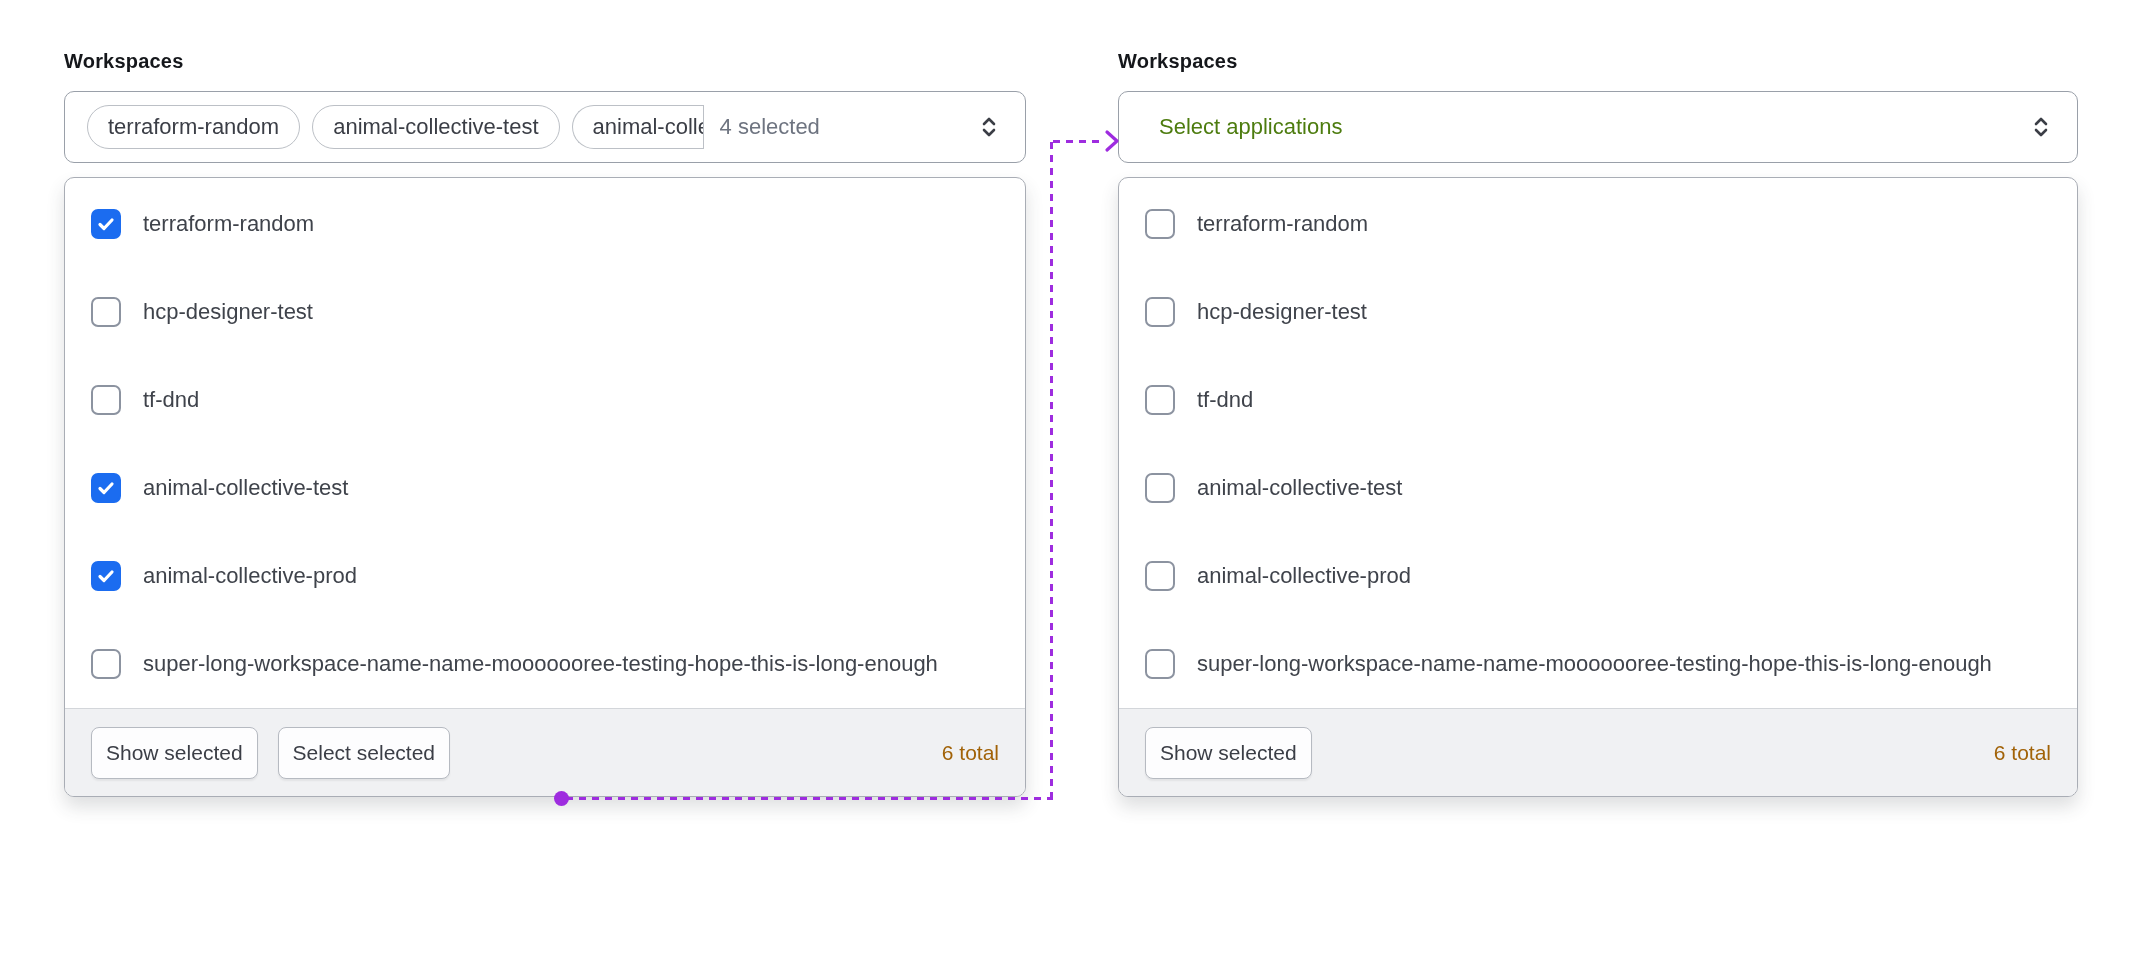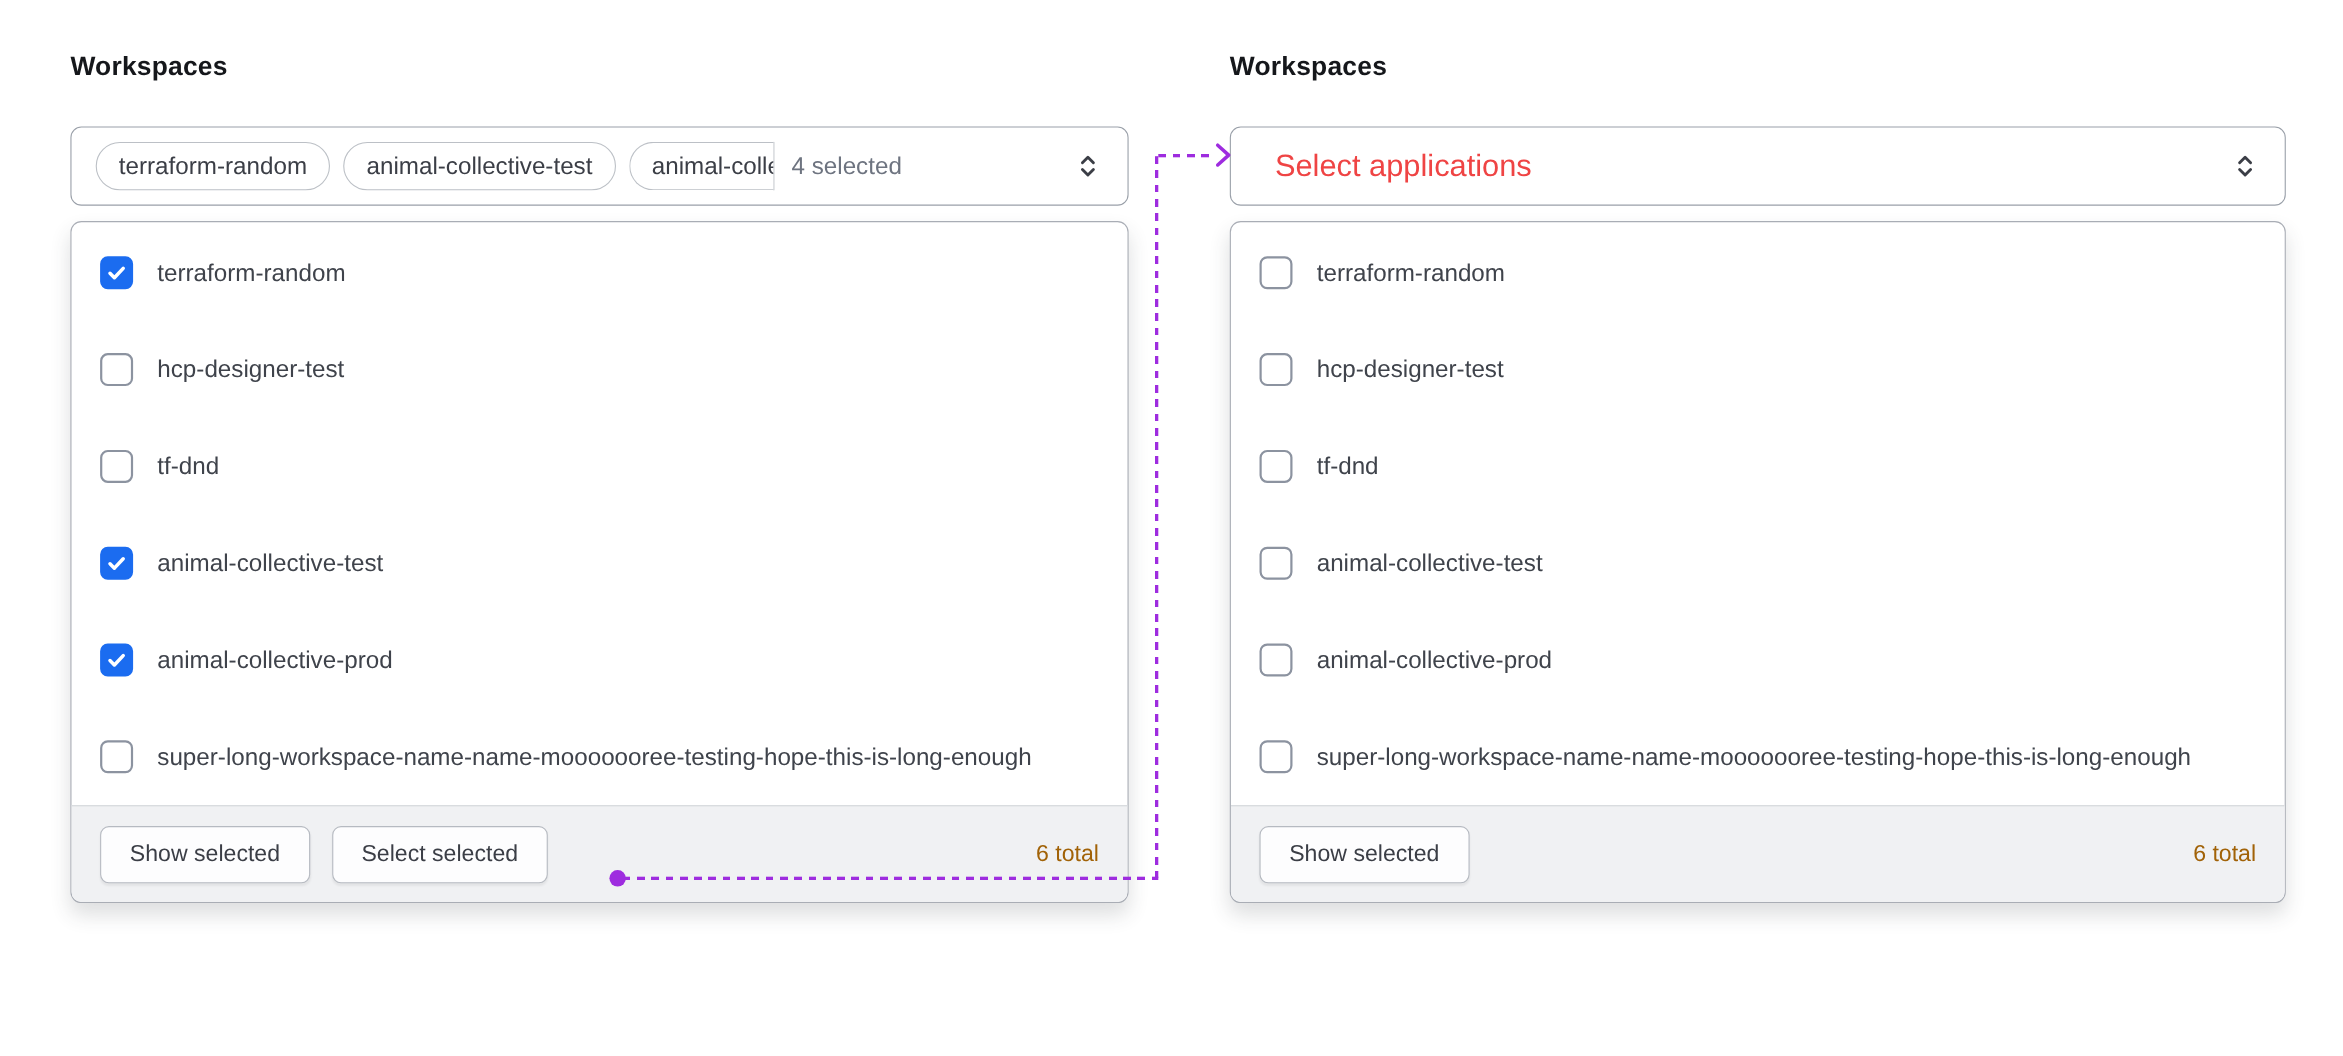--- a/index.html
+++ b/index.html
@@ -8,43 +8,43 @@
     width:2130px; height:960px; position:relative; overflow:hidden;
     background:#ffffff;
     font-family:"Liberation Sans", sans-serif;
     color:#3f434b;
   }
   .widget { position:absolute; top:47px; width:962px; }
   .widget.left  { left:64px; }
   .widget.right { left:1118px; width:960px; }
 
   .field-label {
-    font-size:24px; font-weight:700; color:#15171b;
-    line-height:28px; margin-bottom:40px; letter-spacing:.2px;
+    font-size:20px; font-weight:700; color:#15171b;
+    line-height:28px; margin-bottom:16px; letter-spacing:.2px;
   }
 
   
   .select-control {
     height:72px; background:#fff;
     border:1.5px solid #9aa0a9; border-radius:10px;
     display:flex; align-items:center;
     padding:0 22px; gap:12px; cursor:pointer;
   }
   .tag-pill {
     height:44px; display:flex; align-items:center; white-space:nowrap;
     border:1.5px solid #bcc0c6; border-radius:22px;
     padding:0 20px; font-size:22px; color:#3b3e46; background:#fff;
   }
   .tag-clip {
     width:132px; height:44px; overflow:hidden; flex-shrink:0;
     border-right:1.5px solid #bcc0c6;
   }
   .tag-clip .tag-pill { border-radius:22px 0 0 22px; border-right:none; width:220px; }
   .select-summary { font-size:22px; color:#6e7480; margin-left:4px; white-space:nowrap; }
-  .placeholder { font-size:28px; color:#ef4444; }
+  .placeholder { font-size:22px; color:#4d7c0f; }
   .caret-icon { margin-left:auto; flex-shrink:0; display:flex; }
 
   
   .dropdown {
     margin-top:14px; background:#fff;
     border:1.5px solid #a9adb5; border-radius:10px;
     box-shadow:0 10px 18px rgba(50,55,65,0.16);
     overflow:hidden;
   }
   .option-list { list-style:none; margin:0; padding:2px 0 0; }
@@ -61,21 +61,21 @@
   .checkbox svg { display:none; }
   .checkbox.checked { background:var(--checkbox-blue,#1b6cf0); border-color:var(--checkbox-blue,#1b6cf0); }
   .checkbox.checked svg { display:block; }
 
   
   .dropdown-footer {
     height:88px; background:#f0f1f3; border-top:1.5px solid #d3d6da;
     display:flex; align-items:center; gap:20px; padding:0 26px;
   }
   .footer-btn {
-    height:52px; padding:0 26px;
+    height:52px; padding:0 14px;
     background:#fdfdfe; border:1.5px solid #b6bac1; border-radius:8px;
     font-family:"Liberation Sans", sans-serif;
     font-size:21px; color:#3b3e46; cursor:pointer;
     box-shadow:0 2px 2px rgba(0,0,0,0.06);
   }
   .footer-total {
     margin-left:auto; font-size:21px; color:#a16207;
     position:relative; z-index:6;
   }
 

